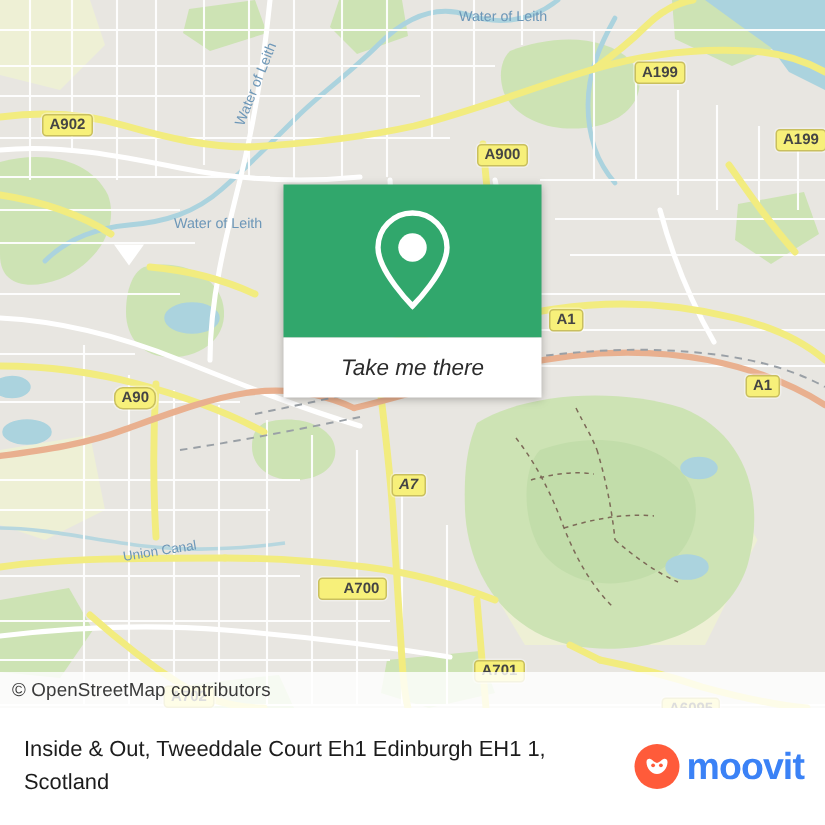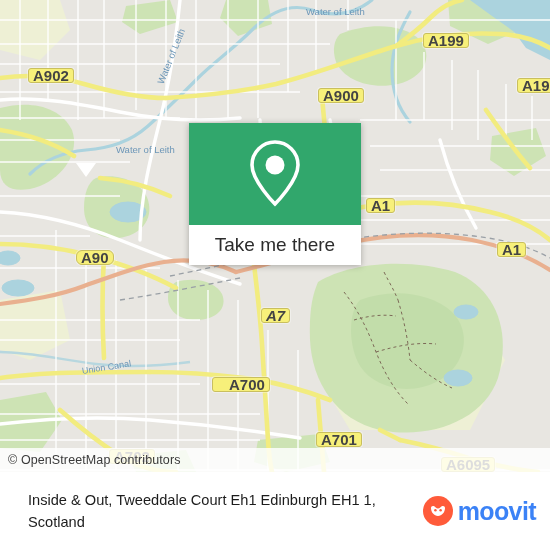--- a/index.html
+++ b/index.html
@@ -40,27 +40,28 @@
     color: #3a3a3a;
     letter-spacing: 0.1px;
   }
 
   
   .shield {
     position: absolute;
     background: #f7f07a;
     border: 1px solid #c9bf5e;
     border-radius: 3px;
-    font-size: 15px;
+    font-size: 10px;
     font-weight: 700;
     color: #444;
     padding: 1px 4px 1px 4px;
     line-height: 11px;
     white-space: nowrap;
     box-shadow: 0 0 0 1px rgba(255,255,255,0.35);
+    margin-top: 8px;
   }
   .waterlabel {
     position: absolute;
     font-size: 9.5px;
     color: #6d97b8;
     white-space: nowrap;
     font-style: normal;
   }
   .canallabel {
     position: absolute;
@@ -86,43 +87,44 @@
     justify-content: center;
   }
   #popup-bottom {
     position: relative;
     width: 172px;
     height: 40px;
     background: #ffffff;
     display: flex;
     align-items: center;
     justify-content: center;
-    font-size: 19px;
+    font-size: 15px;
     color: #2c2c2c;
+    font-style: italic;
   }
   #popup-tail {
     position: absolute;
     left: 76px;
     top: 163px;
     width: 0; height: 0;
     border-left: 10px solid transparent;
     border-right: 10px solid transparent;
     border-top: 14px solid #ffffff;
   }
   .pin-svg { display:block; }
 
   
   #footer {
     position: absolute;
     left: 0; top: 472px;
     width: 550px; height: 78px;
     background: #ffffff;
     display: flex;
     align-items: center;
-    padding: 0 14px 0 28px;
+    padding: 0 14px 0 16px;
   }
   #footer-text {
     flex: 1;
     font-size: 14.6px;
     line-height: 22px;
     color: #1c1c1c;
     padding-right: 6px;
   }
   #brand {
     display: flex;

